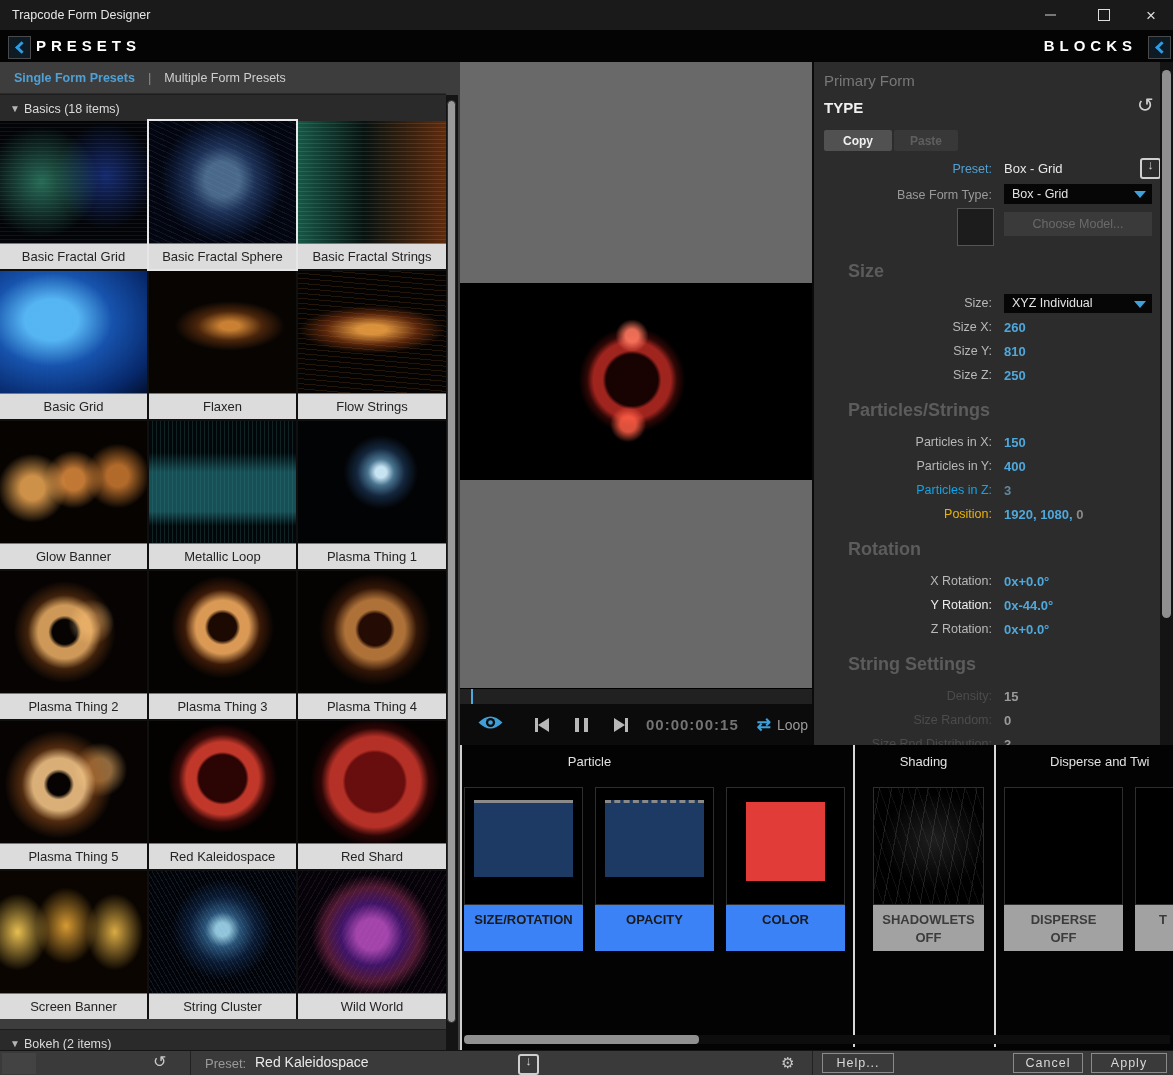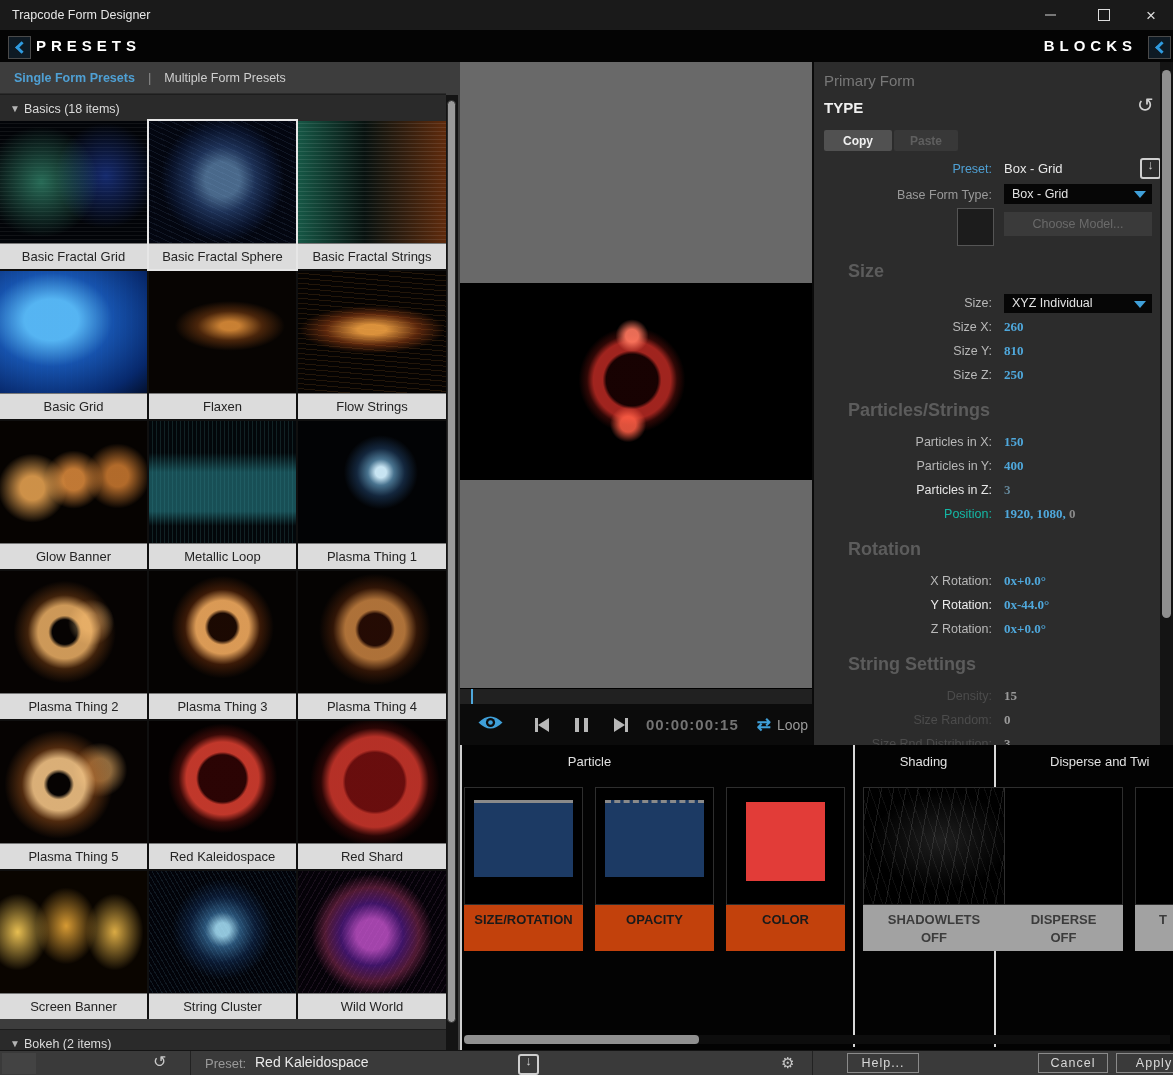--- a/index.html
+++ b/index.html
@@ -152,45 +152,45 @@
   .dd-arrow{position:absolute;right:6px;top:7px;width:0;height:0;border-left:6px solid transparent;
             border-right:6px solid transparent;border-top:7px solid #3f9fd8;}
   .bft-dd{left:190px;top:122px;width:148px;}
   .swatch{left:143px;top:146px;width:35px;height:36px;background:#1c1c1c;border:1px solid #555;}
   .btn-choose{left:190px;top:150px;width:148px;height:24px;background:#3a3a3a;color:#6a6a6a;
               font-size:12.5px;display:flex;align-items:center;justify-content:center;}
   #pf-groups{position:absolute;left:0;top:186px;width:346px;}
   .pf-group-title{padding:13px 0 9px 34px;font-size:18px;font-weight:bold;color:#5c5c5c;}
   .pf-row{height:24px;position:relative;display:flex;align-items:center;}
   .pf-row .lab{width:178px;text-align:right;font-size:12.5px;color:#b8b8b8;flex:none;}
-  .pf-row .val{margin-left:12px;font-size:13px;font-weight:bold;color:#4fa8dc;font-family:Liberation Serif, serif;}
+  .pf-row .val{margin-left:12px;font-size:13px;font-weight:bold;color:#4fa8dc;}
   .pf-row .val .dim{color:#8a8a8a;}
-  .pf-row.dim .lab{color:#e5e5e5;}
+  .pf-row.dim .lab{color:#0ea5e9;}
   .pf-row.dim .val{color:#64879a;}
-  .pf-row.dimlab .lab{color:#14b8a6;text-align:right;}
+  .pf-row.dimlab .lab{color:#eab308;text-align:right;}
   .pf-row.hi .lab{color:#ececec;}
   .pf-row.dis .lab{color:#4c4c4c;}
   .pf-row.dis .val{color:#9a9a9a;}
   .pf-row .row-dd{position:relative;margin-left:12px;width:148px;height:19px;background:#060606;
                   display:flex;align-items:center;padding-left:8px;box-sizing:border-box;
                   color:#e2e2e2;font-size:12.5px;font-weight:normal;}
   .rp-scroll{left:346px;top:0;width:13px;height:683px;background:#141414;}
   .rp-thumb{position:absolute;left:2px;top:8px;width:9px;height:548px;background:#8f8f8f;border-radius:5px;}
 
   
   .blocks-strip{left:460px;top:745px;width:713px;height:305px;background:#030303;overflow:hidden;border-left:2px solid #cfcfcf;box-sizing:border-box;padding-left:40px;}
   .bh{position:absolute;top:9px;font-size:13px;color:#e0e0e0;}
   .bh1{left:0;width:255px;text-align:center;}
   .bh2{left:391px;width:141px;text-align:center;}
   .bh3{left:588px;}
   .bsep{position:absolute;top:0;width:2px;height:302px;background:#d8d8d8;}
   .bsep1{left:391px;} .bsep2{left:532px;}
   .bk-card{position:absolute;top:42px;width:119px;}
   .bk-thumb{height:118px;background:#000;border:1px solid #2e2e2e;box-sizing:border-box;position:relative;}
-  .bk-label{height:46px;background:#c2410c;color:#1a1a1a;font-size:13px;font-weight:bold;
+  .bk-label{height:46px;background:#3b82f6;color:#1a1a1a;font-size:13px;font-weight:bold;
             text-align:center;padding-top:6px;box-sizing:border-box;line-height:1.35;}
   .bk-card.off .bk-label{background:#a2a2a2;color:#3c3c3c;}
   .bk-card.partial .bk-label{text-align:left;padding-left:24px;}
   .gfx-graph{position:absolute;left:9px;right:9px;top:12px;height:74px;background:#1c3a64;border-top:3px solid #8a8a8a;}
   .gfx-graph.dashed{border-top:3px dashed #8a8a8a;}
   .gfx-swatch{position:absolute;left:19px;top:14px;width:79px;height:79px;}
   .gfx-strings{position:absolute;left:0;top:0;right:0;bottom:0;background:
      radial-gradient(ellipse 70% 60% at 55% 45%, rgba(190,190,190,.16), transparent 70%),
      repeating-linear-gradient(100deg, transparent 0 5px, rgba(210,210,210,.12) 5px 6px, transparent 6px 12px),
      repeating-linear-gradient(70deg, transparent 0 8px, rgba(160,160,160,.09) 8px 9px);}
@@ -200,21 +200,21 @@
   
   .bottom-bar{left:0;top:1050px;width:1173px;height:25px;background:#3a3a3a;border-top:1px solid #141414;box-sizing:border-box;}
   .bb-sq{left:2px;top:2px;width:34px;height:21px;background:#434343;}
   .bb-reset{left:153px;top:1px;font-size:16px;color:#c8c8c8;transform:scaleX(-1);}
   .bb-sep{top:0;width:1px;height:24px;background:#222;}
   .bb-preset-lbl{left:205px;top:5px;font-size:13px;color:#9a9a9a;}
   .bb-preset-val{left:255px;top:3px;font-size:14px;color:#eaeaea;}
   .bb-save{left:518px;top:3px;}
   .bb-gear{left:781px;top:3px;font-size:15px;color:#c8c8c8;}
   .bb-btn{top:2px;height:20px;border:1px solid #8a8a8a;color:#d8d8d8;font-size:12.5px;
-          letter-spacing:1px;display:flex;align-items:center;justify-content:center;box-sizing:border-box;margin-left:25px;}
+          letter-spacing:1px;display:flex;align-items:center;justify-content:center;box-sizing:border-box;}
 </style>
 </head>
 <body>
 
 <div id="app">
 
   <div class="abs titlebar">
     <div class="abs title-text">Trapcode Form Designer</div>
     <div class="abs win-btn" style="left:1028px">
         <span class="min-glyph"></span>
@@ -521,21 +521,21 @@
           </div>
         </div>
         <div class="bk-card" style="left: 264px; width: 119px;">
           <div class="bk-thumb">
             <div class="gfx-swatch" style="background: rgb(226, 60, 56);"></div>
           </div>
           <div class="bk-label">
             <div>COLOR</div>
           </div>
         </div>
-        <div class="bk-card off" style="left: 401px; width: 142px;">
+        <div class="bk-card off" style="left: 411px; width: 111px;">
           <div class="bk-thumb">
             <div class="gfx-strings"></div>
           </div>
           <div class="bk-label">
             <div>SHADOWLETS</div>
             <div>OFF</div>
           </div>
         </div>
         <div class="bk-card off" style="left: 542px; width: 119px;">
           <div class="bk-thumb"></div>

